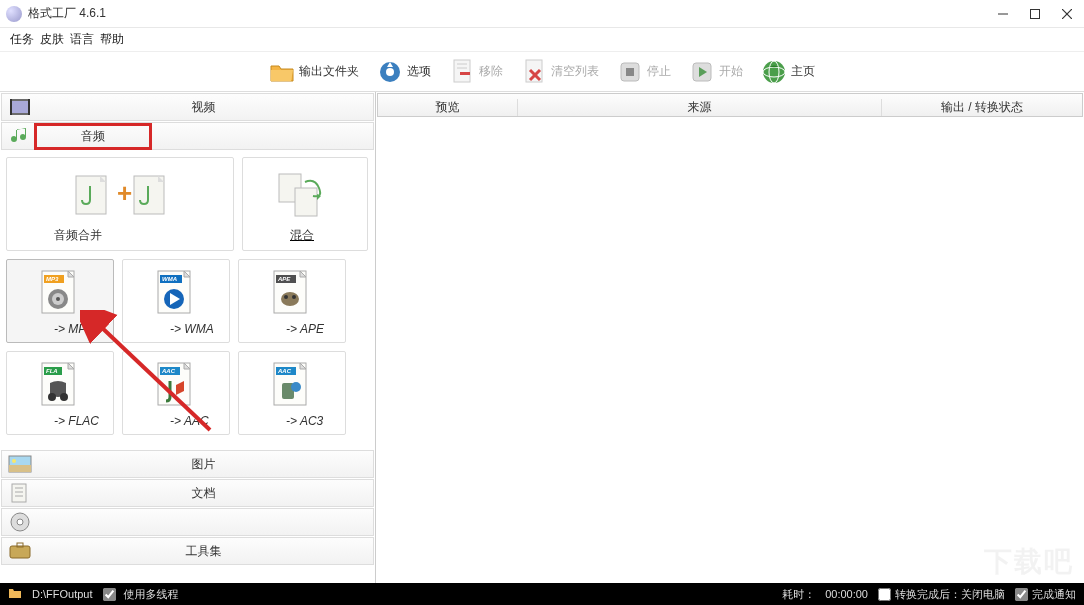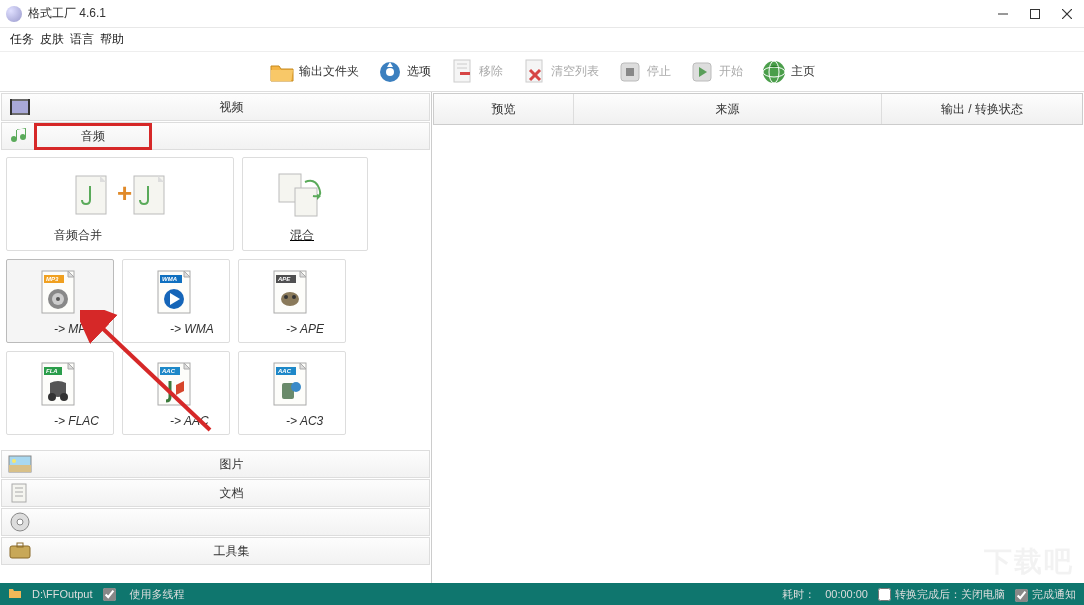--- a/index.html
+++ b/index.html
@@ -17,21 +17,21 @@
 .menubar .menu-item { font-size: 12px; color: #222; cursor: default; }
 
 
 .toolbar { height: 40px; display: flex; align-items: center; padding: 0 10px; gap: 4px; border-bottom: 1px solid #ddd; justify-content: center; }
 .tool-btn { display: flex; align-items: center; gap: 4px; padding: 2px 6px; border: 1px solid transparent; border-radius: 2px; cursor: default; color: #333; }
 .tool-btn.disabled { color: #aaa; }
 .tool-icon { width: 26px; height: 26px; display: flex; align-items: center; justify-content: center; }
 
 
 .main { display: flex; height: calc(605px - 28px - 24px - 40px - 22px); }
-.sidebar { width: 432px; border-right: 1px solid #ccc; background: #fff; overflow-y: auto; }
+.sidebar { width: 376px; border-right: 1px solid #ccc; background: #fff; overflow-y: auto; }
 .content { flex: 1; display: flex; flex-direction: column; }
 
 
 .cat-row { display: flex; align-items: center; border: 1px solid #ddd; margin: 1px; background: linear-gradient(#fdfdfd, #f2f2f2); height: 28px; }
 .cat-icon { width: 28px; height: 22px; margin-left: 4px; display: flex; align-items: center; justify-content: center; }
 .cat-label { flex: 1; text-align: center; font-size: 12px; color: #333; }
 .cat-row.highlighted .cat-label-wrap { border: 3px solid #d62828; padding: 2px 44px; }
 
 
 .grid-area { padding: 6px; }
@@ -41,29 +41,29 @@
 .tile.med { width: 126px; height: 94px; align-items: flex-start; text-decoration: underline; }
 .tile.small { width: 108px; height: 84px; font-style: italic; }
 .tile.selected { background: #f5f5f5; border-color: #bbb; }
 .tile-icon { flex: 1; display: flex; align-items: center; justify-content: center; width: 100%; }
 .tile-label { font-size: 12px; color: #333; margin-top: 2px; align-self: flex-start; margin-left: 39px; }
 
 
 .file-icon { width: 40px; height: 48px; }
 
 
-.table-header { display: flex; border: 1px solid #ccc; margin: 1px; height: 32px; background: linear-gradient(#fdfdfd, #f0f0f0); }
+.table-header { display: flex; border: 1px solid #ccc; margin: 1px; height: 24px; background: linear-gradient(#fdfdfd, #f0f0f0); align-items: flex-end; }
 .th { border-right: 1px solid #ddd; display: flex; align-items: center; justify-content: center; font-size: 12px; color: #333; }
 .th:nth-child(1) { width: 140px; }
 .th:nth-child(2) { flex: 1; }
 .th:nth-child(3) { width: 200px; border-right: none; }
 .table-body { flex: 1; background: #fff; }
 
 
-.statusbar { height: 22px; background: #0f766e; color: #ddd; display: flex; align-items: center; padding: 0 8px; font-size: 11px; gap: 10px; }
+.statusbar { height: 22px; background: #000000; color: #ddd; display: flex; align-items: center; padding: 0 8px; font-size: 11px; gap: 10px; }
 .statusbar .folder-icon { width: 14px; height: 14px; }
 .statusbar .sb-right { margin-left: auto; display: flex; align-items: center; gap: 10px; }
 .statusbar input[type=checkbox] { accent-color: #888; }
 
 
 .red-arrow { position: absolute; pointer-events: none; z-index: 100; }
 
 
 .watermark { position: absolute; right: 10px; bottom: 24px; font-size: 28px; font-weight: bold; color: rgba(0,0,0,0.05); letter-spacing: 2px; z-index: 50; pointer-events: none; }
 </style>
@@ -364,32 +364,32 @@
   </div>
 </div>
 
 <div class="statusbar">
   <span class="folder-icon">
     <svg width="14" height="12">
         <path d="M1 2 L5 2 L6 4 L13 4 L13 11 L1 11 Z" fill="#f0b858"></path>
       </svg>
   </span>
   <span>D:\FFOutput</span>
-  <label style="display:flex;align-items:center;gap:14px;">
+  <label style="display:flex;align-items:center;gap:8px;">
     <input type="checkbox" checked="" style="">
     <span>使用多线程</span>
   </label>
   <div class="sb-right">
     <span>耗时：</span>
     <span>00:00:00</span>
     <label style="display:flex;align-items:center;gap:4px;">
       <input type="checkbox" style="">
       <span>转换完成后：关闭电脑</span>
     </label>
-    <label style="display:flex;align-items:flex-end;gap:4px;">
+    <label style="display:flex;align-items:center;gap:4px;">
       <input type="checkbox" checked="" style="">
       <span>完成通知</span>
     </label>
   </div>
 </div>
 
 <svg class="red-arrow" style="left:80px; top:310px;" width="150" height="130">
   <defs>
     <marker id="ah" markerWidth="12" markerHeight="12" refX="2" refY="5" orient="auto">
       <path d="M0 0 L12 5 L0 10 Z" fill="#d62828"></path>

